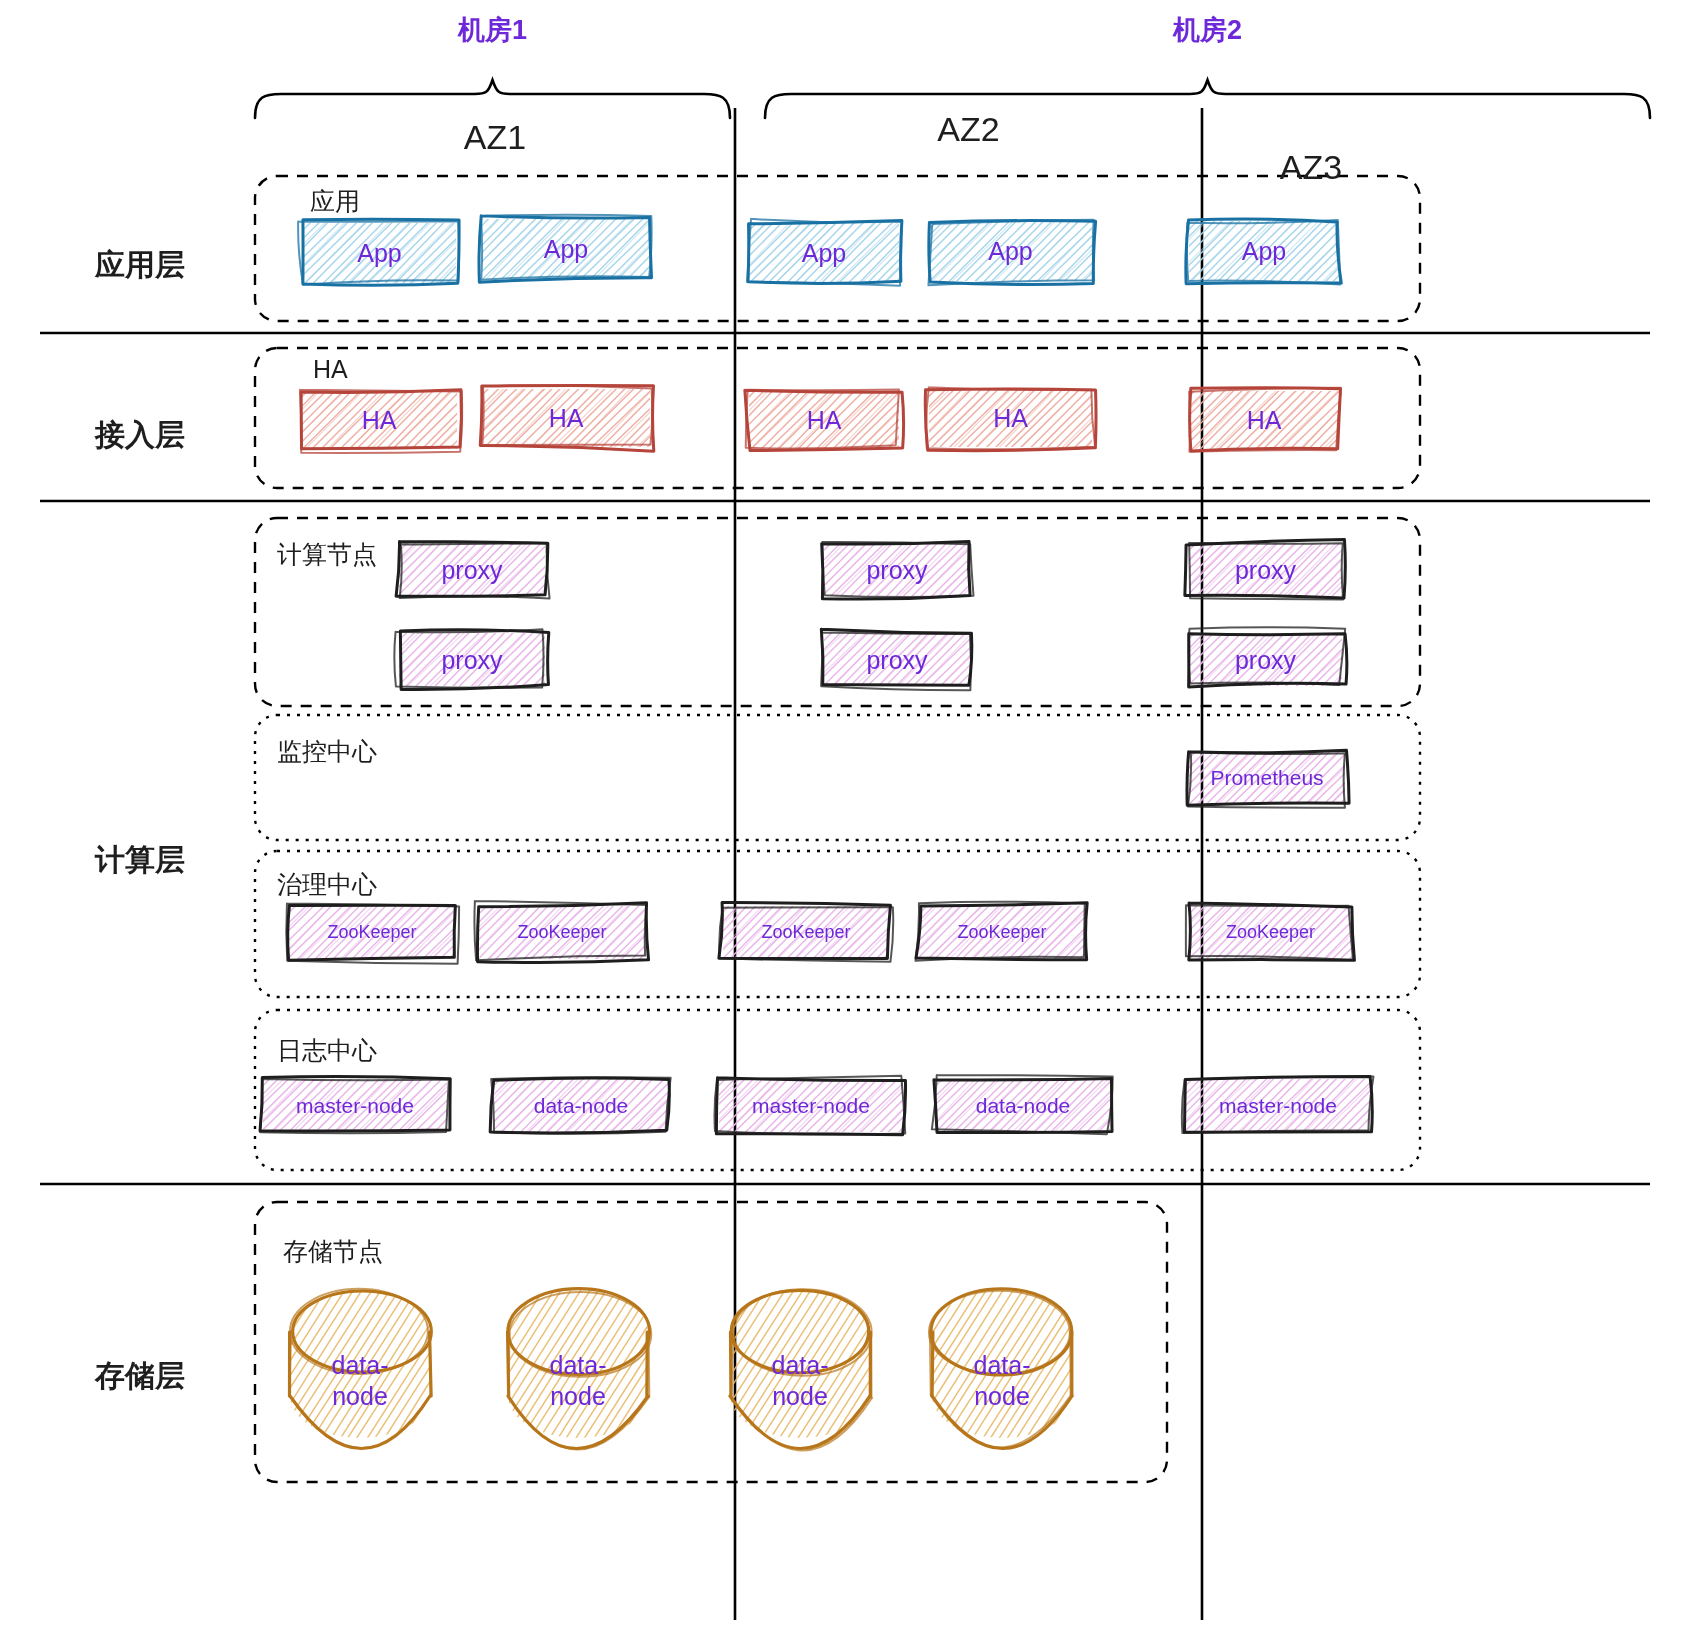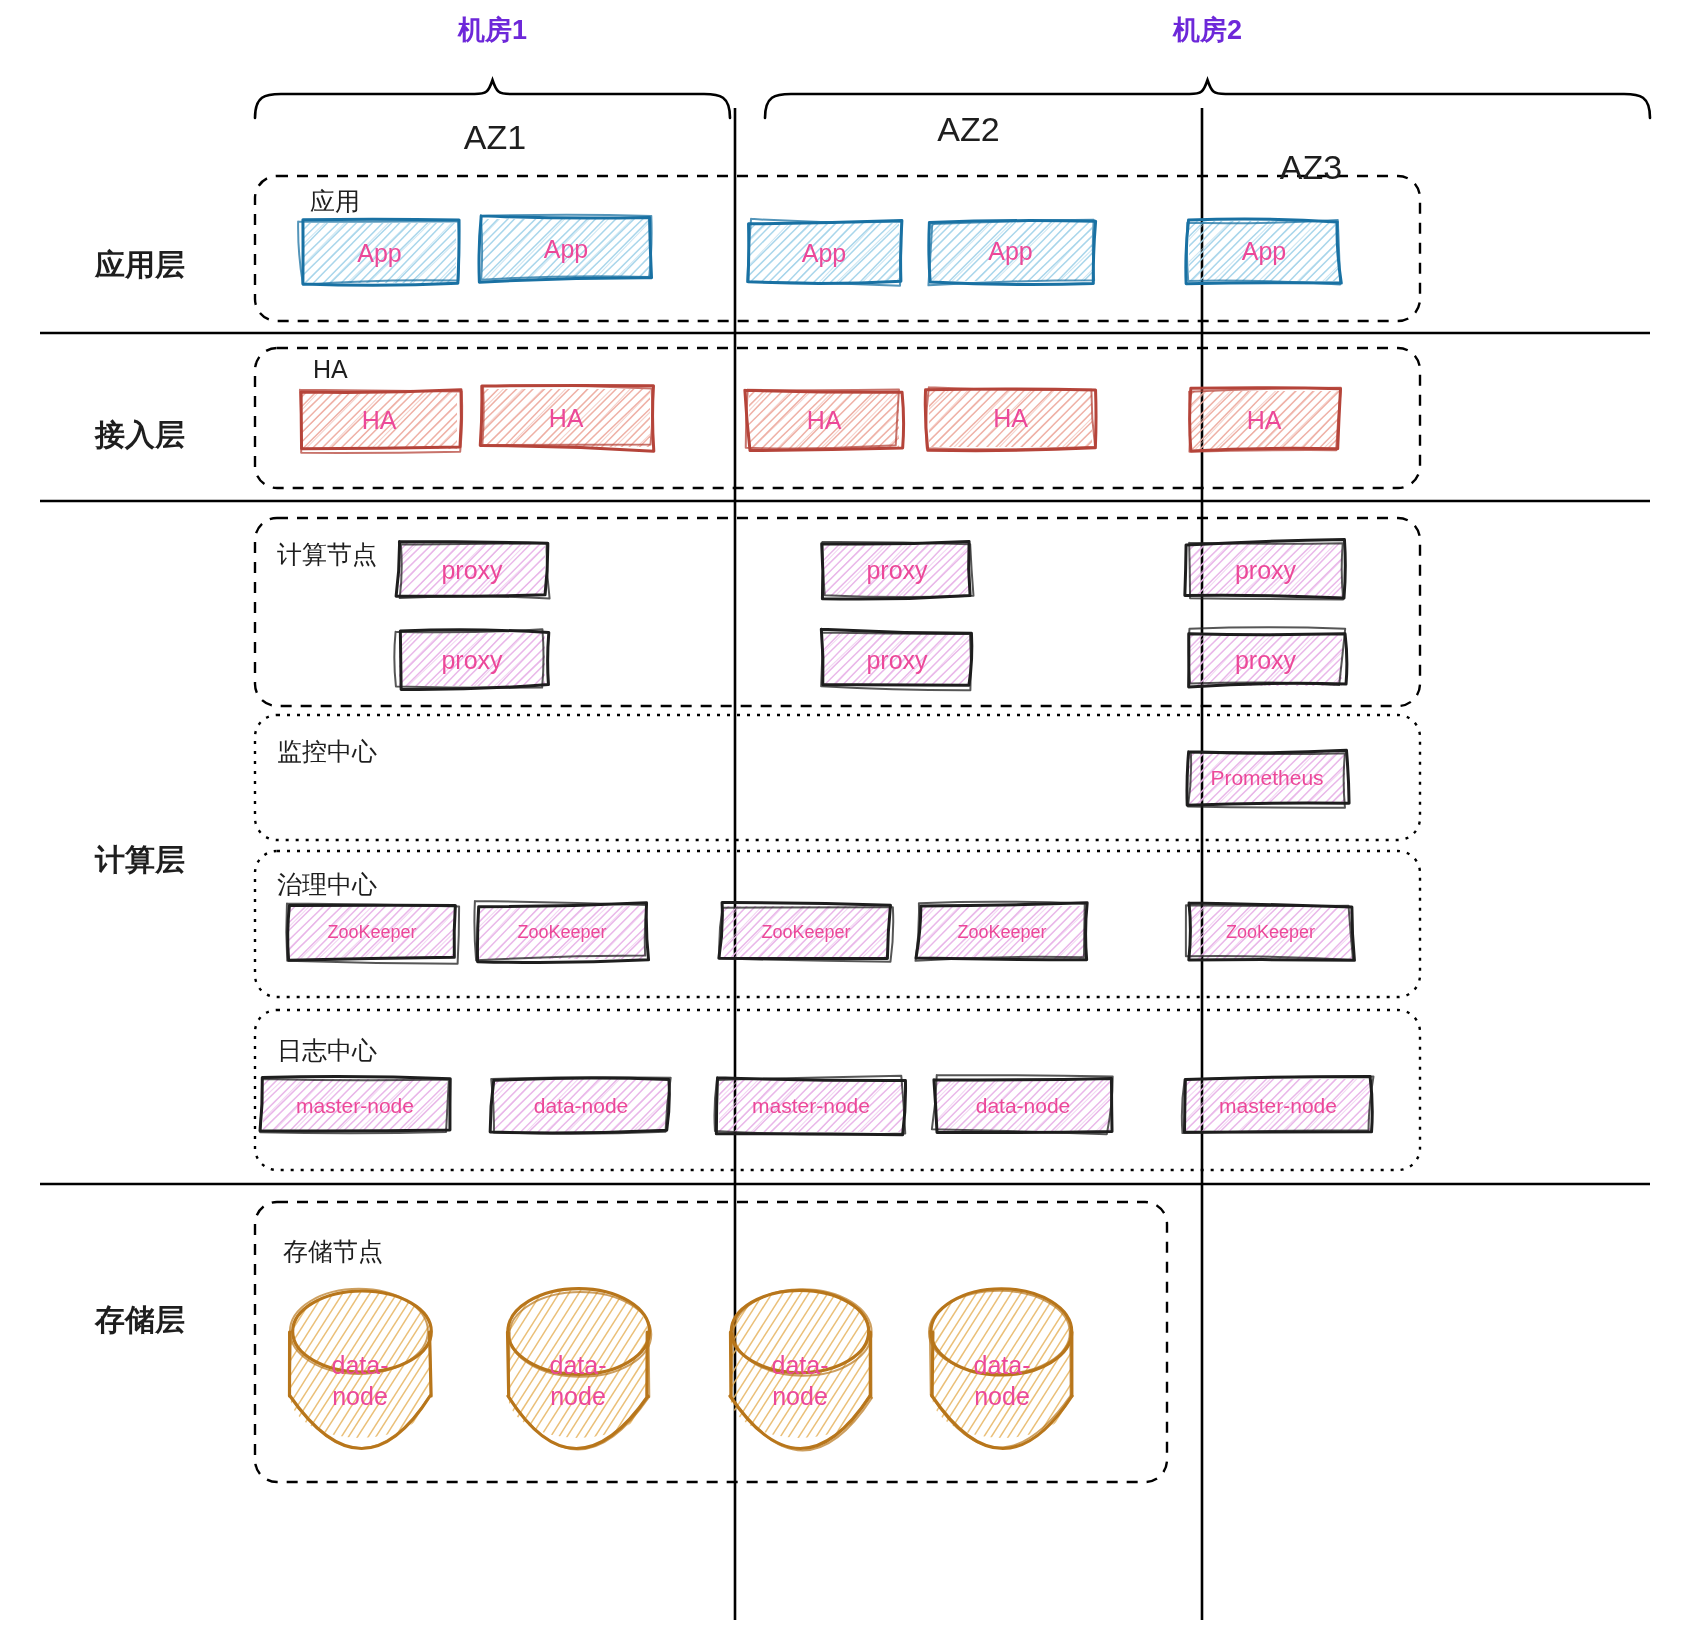--- a/index.html
+++ b/index.html
@@ -20,21 +20,21 @@
 
   .dc-label{font-size:27px;color:#6d28d9;text-align:center;font-weight:bold;}
   .az-label{font-size:34px;color:#1e1e1e;text-align:center;}
   .layer-label{font-size:30px;color:#1e1e1e;text-align:center;font-weight:600;}
   .group-label{font-size:25px;color:#1e1e1e;}
 
   .nodelabel{
     position:absolute;z-index:4;
     display:flex;align-items:center;justify-content:center;
     text-align:center;line-height:1.12;
-    font-size:25px;color:#ec4899;
+    font-size:25px;color:#6d28d9;
     pointer-events:none;
   }
   .nodelabel.small{font-size:18px;}
   .nodelabel.tiny{font-size:21px;}
   .nodelabel.two{line-height:1.25;}
 </style>
 </head>
 <body>
 
 <div id="stage">
@@ -2002,21 +2002,21 @@
     </svg>
   <div id="textlayer">
       <div class="txt dc-label" style="left: 255px; top: 12px; width: 475px; text-align: center;">机房1</div>
       <div class="txt dc-label" style="left: 765px; top: 12px; width: 885px; text-align: center;">机房2</div>
       <div class="txt az-label" style="left: 255px; top: 118px; width: 480px; text-align: center;">AZ1</div>
       <div class="txt az-label" style="left: 735px; top: 110px; width: 467px; text-align: center;">AZ2</div>
       <div class="txt az-label" style="left: 1202px; top: 118px; width: 218px; text-align: center; margin-top: 30px;">AZ3</div>
       <div class="txt layer-label" style="left: 40px; top: 245px; width: 200px; text-align: center;">应用层</div>
       <div class="txt layer-label" style="left: 40px; top: 415px; width: 200px; text-align: center;">接入层</div>
       <div class="txt layer-label" style="left: 40px; top: 840px; width: 200px; text-align: center;">计算层</div>
-      <div class="txt layer-label" style="left: 40px; top: 1300px; width: 200px; text-align: center;">存储层</div>
+      <div class="txt layer-label" style="left: 40px; top: 1356px; width: 200px; text-align: center;">存储层</div>
       <div class="txt group-label" style="left: 310px; top: 185px;">应用</div>
       <div class="nodelabel " style="left: 302px; top: 222px; width: 155px; height: 62px;">App</div>
       <div class="nodelabel " style="left: 481px; top: 218px; width: 170px; height: 62px;">App</div>
       <div class="nodelabel " style="left: 748px; top: 222px; width: 152px; height: 62px;">App</div>
       <div class="nodelabel " style="left: 928px; top: 220px; width: 165px; height: 62px;">App</div>
       <div class="nodelabel " style="left: 1188px; top: 220px; width: 152px; height: 62px;">App</div>
       <div class="txt group-label" style="left: 313px; top: 355px;">HA</div>
       <div class="nodelabel " style="left: 300px; top: 390px; width: 158px; height: 60px;">HA</div>
       <div class="nodelabel " style="left: 481px; top: 388px; width: 170px; height: 60px;">HA</div>
       <div class="nodelabel " style="left: 748px; top: 390px; width: 152px; height: 60px;">HA</div>

